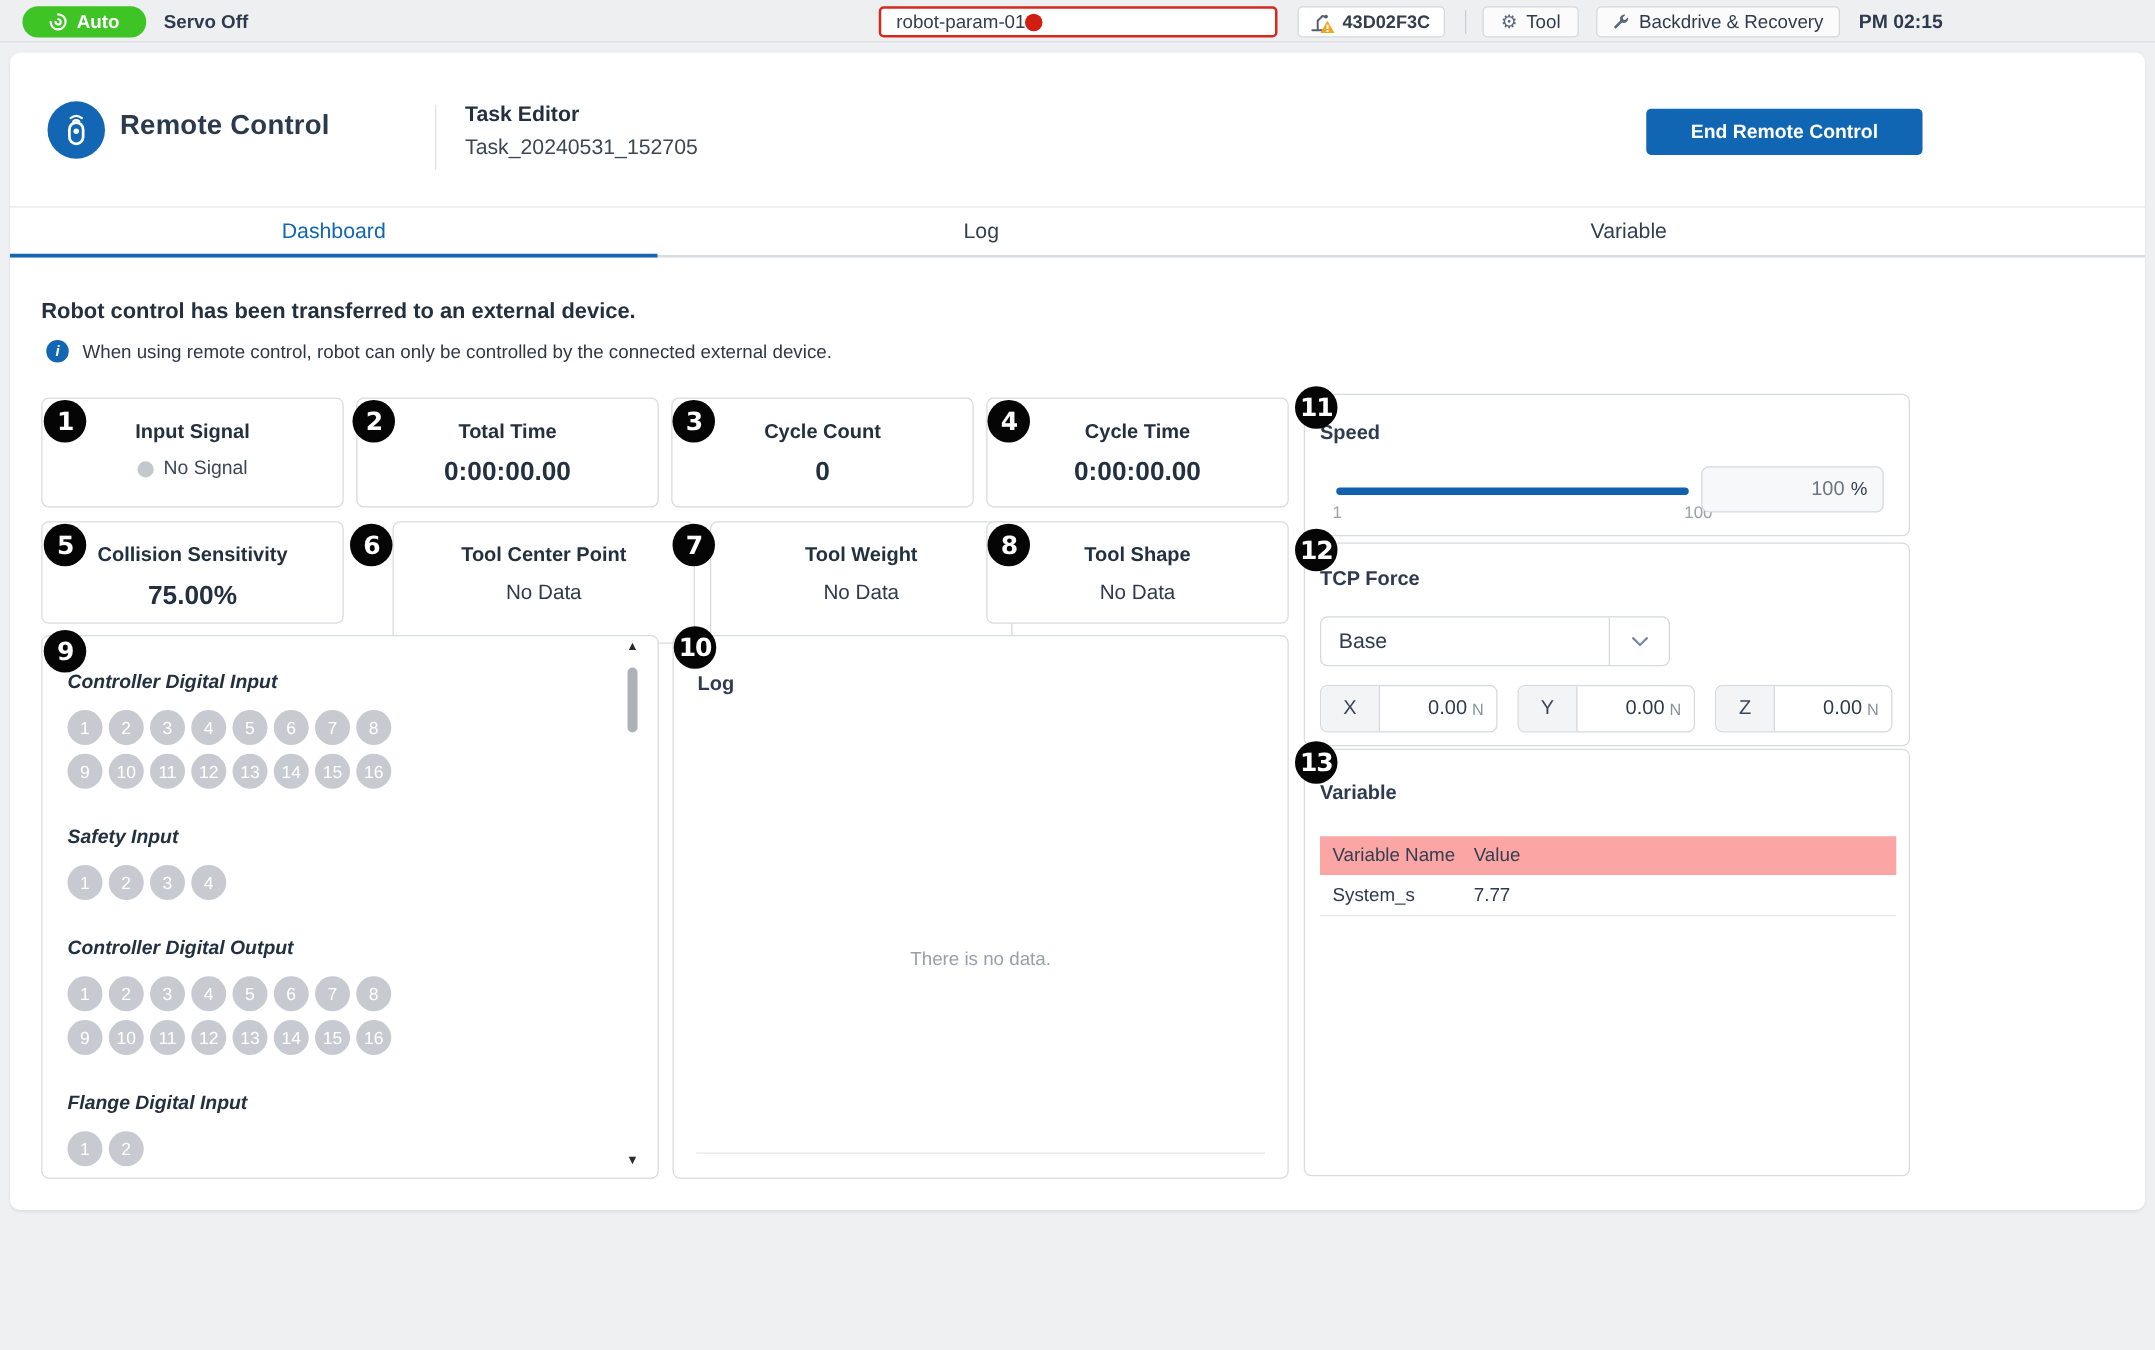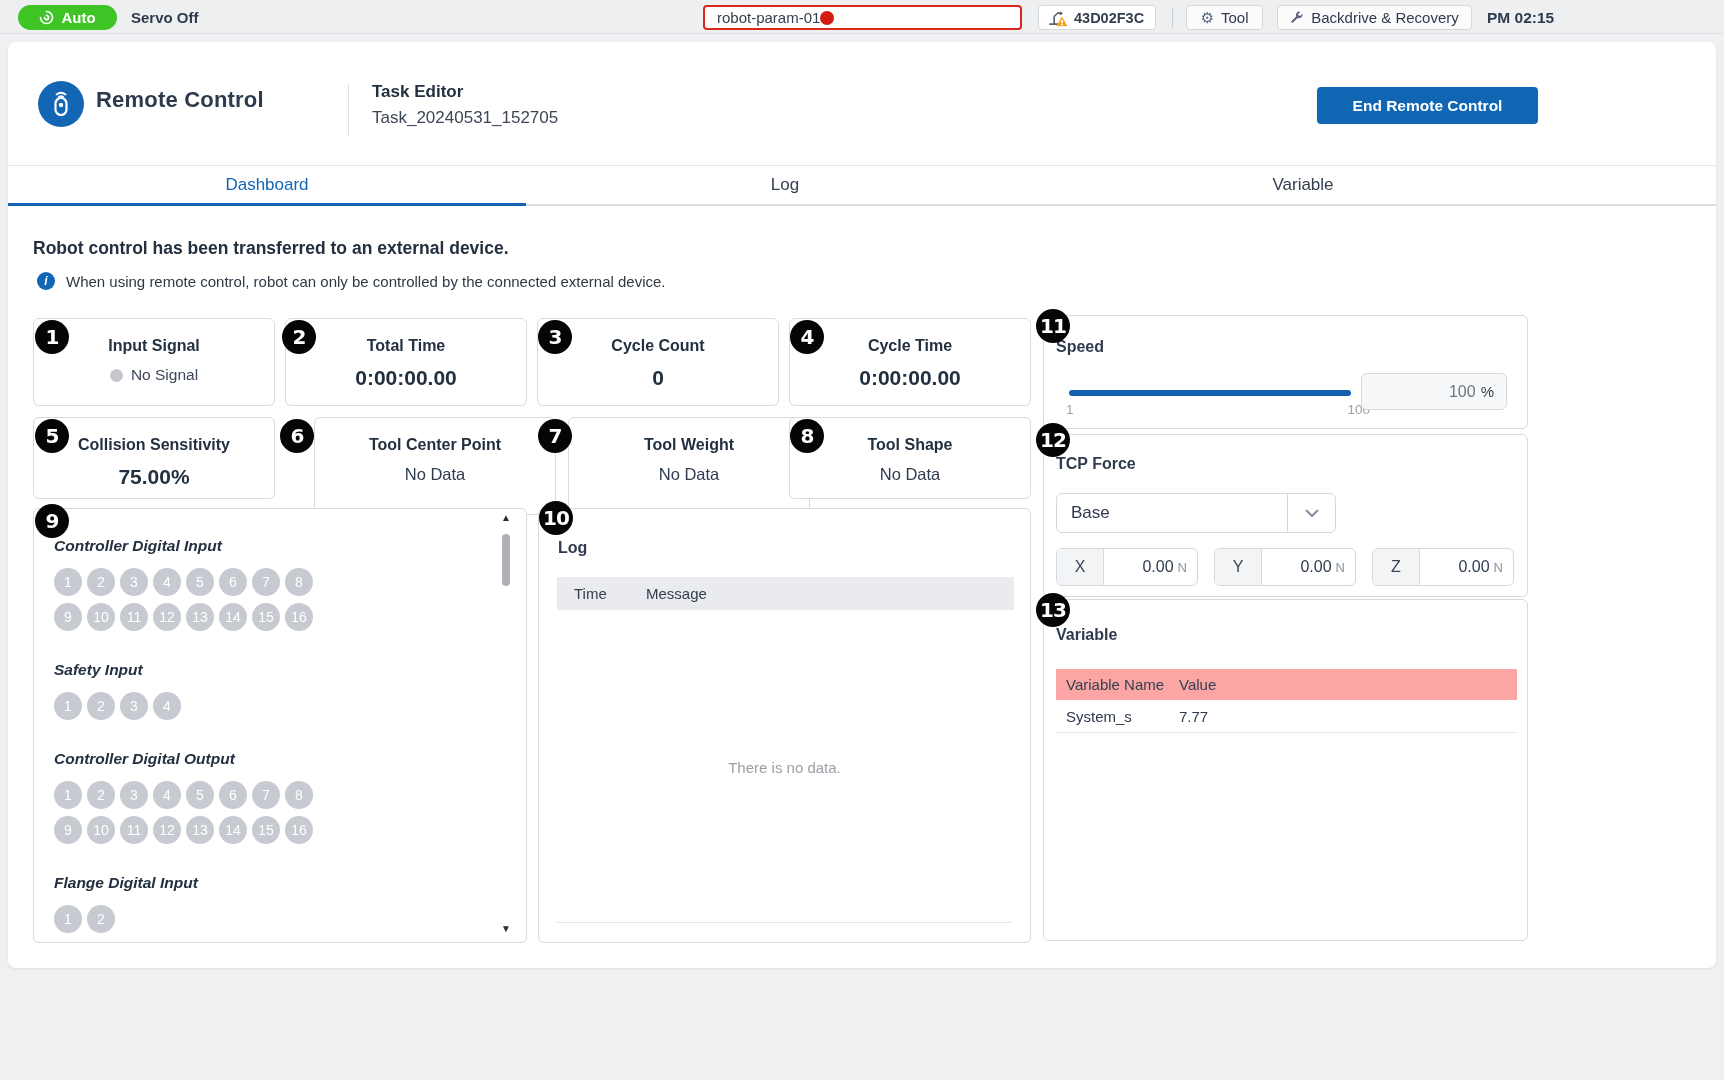--- a/index.html
+++ b/index.html
@@ -277,24 +277,20 @@
       </div>
   </div>
   <div class="scrollbar">
     <div class="scroll-arrow up">▲</div>
     <div class="scroll-thumb"></div>
     <div class="scroll-arrow down">▼</div>
   </div>
 
   <div class="panel" id="log-panel">
     <div class="panel-head">Log</div>
-    <div class="log-header">
-      <span class="log-col-time">Time</span>
-      <span class="log-col-msg">Message</span>
-    </div>
     <div class="log-empty">There is no data.</div>
     <div class="log-footer-line"></div>
   </div>
 
   <div class="panel" id="speed-panel">
     <div class="panel-head">Speed</div>
     <div class="slider-track"></div>
     <div class="slider-min">1</div>
     <div class="slider-max">100</div>
     <div class="speed-box">

